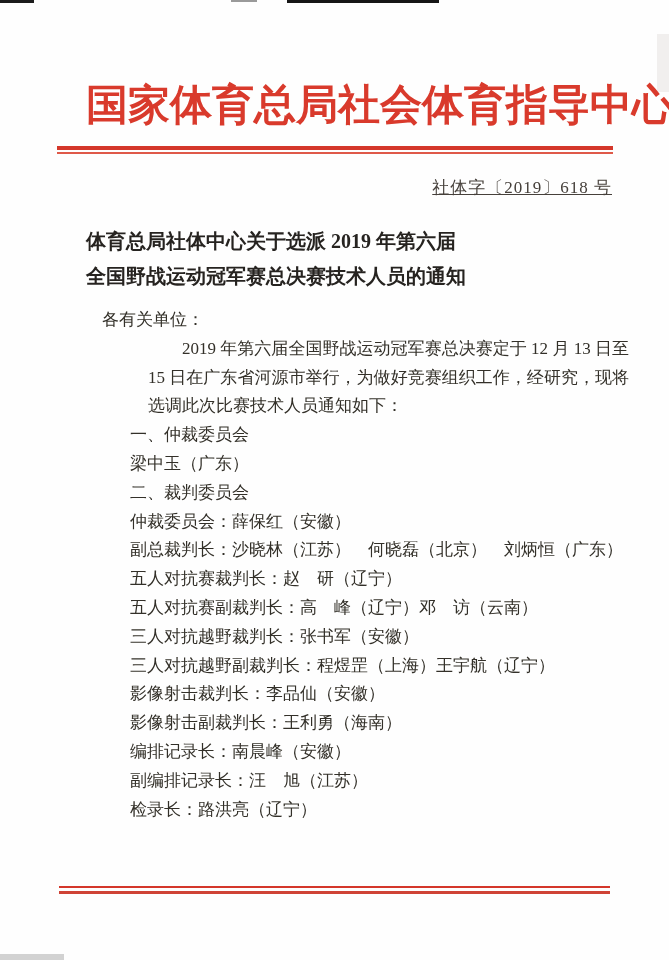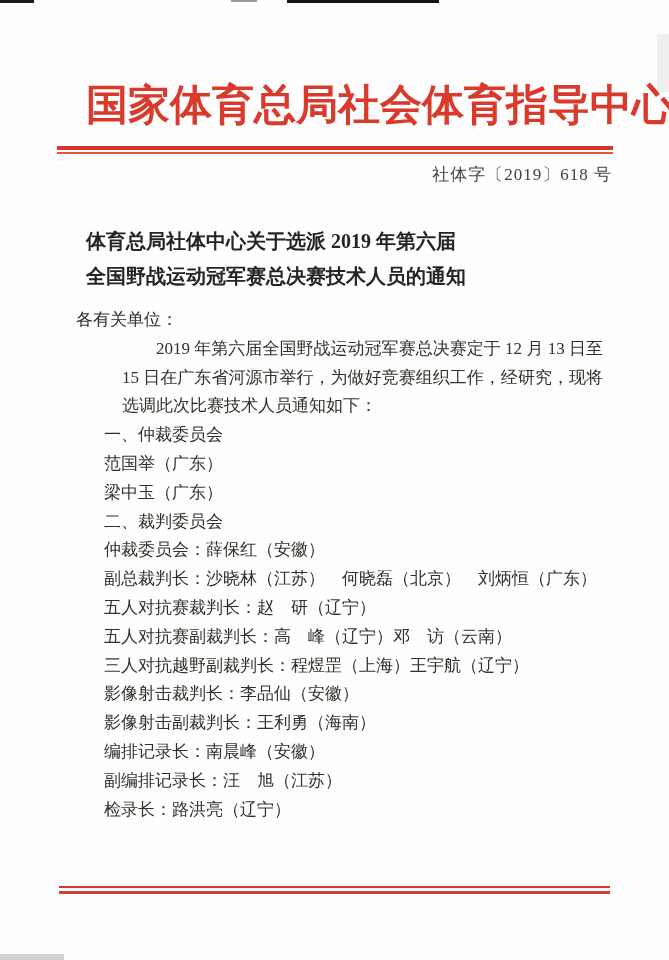--- a/index.html
+++ b/index.html
@@ -24,34 +24,34 @@
   .org-name {
     position: absolute; top: 76px; left: 86px; width: 526px;
     text-align: center; white-space: nowrap;
     color: #d93a2c; font-size: 42px; font-weight: bold; line-height: 1.4;
   }
   .head-rule {
     position: absolute; top: 146px; left: 57px; width: 556px; height: 2px;
     border-top: 4px solid #d4372a; border-bottom: 2px solid #df5949;
   }
   .doc-number {
-    position: absolute; top: 163px; right: 57px;
-    font-size: 17px; color: #46403b; letter-spacing: 1px; white-space: nowrap;
+    position: absolute; top: 176px; right: 57px;
+    font-size: 17px; color: #46403b; letter-spacing: 1px; white-space: nowrap; text-decoration: underline;
   }
 
   
   .doc-title {
     position: absolute; top: 224px; left: 86px; width: 526px;
     font-size: 20px; font-weight: bold;
     color: #262320; line-height: 35px;
   }
 
   
   .doc-body {
-    position: absolute; top: 306px; left: 76px; width: 527px;
+    position: absolute; top: 306px; left: 102px; width: 527px;
     font-size: 17px; line-height: 28.8px; color: #333029;
     text-align: justify;
   }
   .salutation { }
   .para { text-indent: 34px; margin-left: 46px; }
   .line { padding-left: 28px; white-space: nowrap; }
 
   
   .foot-rule {
     position: absolute; top: 886px; left: 59px; width: 551px; height: 3px;
@@ -77,27 +77,27 @@
 
   <div class="doc-title">
     <div>体育总局社体中心关于选派 2019 年第六届</div>
     <div>全国野战运动冠军赛总决赛技术人员的通知</div>
   </div>
 
   <div class="doc-body">
     <div class="salutation">各有关单位：</div>
     <div class="para">2019 年第六届全国野战运动冠军赛总决赛定于 12 月 13 日至 15 日在广东省河源市举行，为做好竞赛组织工作，经研究，现将选调此次比赛技术人员通知如下：</div>
     <div class="line">一、仲裁委员会</div>
-    <div class="line">范国举（广东）</div>
     <div class="line">梁中玉（广东）</div>
     <div class="line">二、裁判委员会</div>
     <div class="line">仲裁委员会：薛保红（安徽）</div>
     <div class="line">副总裁判长：沙晓林（江苏）　何晓磊（北京）　刘炳恒（广东）</div>
     <div class="line">五人对抗赛裁判长：赵　研（辽宁）</div>
     <div class="line">五人对抗赛副裁判长：高　峰（辽宁）邓　访（云南）</div>
+    <div class="line">三人对抗越野裁判长：张书军（安徽）</div>
     <div class="line">三人对抗越野副裁判长：程煜罡（上海）王宇航（辽宁）</div>
     <div class="line">影像射击裁判长：李品仙（安徽）</div>
     <div class="line">影像射击副裁判长：王利勇（海南）</div>
     <div class="line">编排记录长：南晨峰（安徽）</div>
     <div class="line">副编排记录长：汪　旭（江苏）</div>
     <div class="line">检录长：路洪亮（辽宁）</div>
   </div>
 
   <div class="foot-rule"></div>
 

